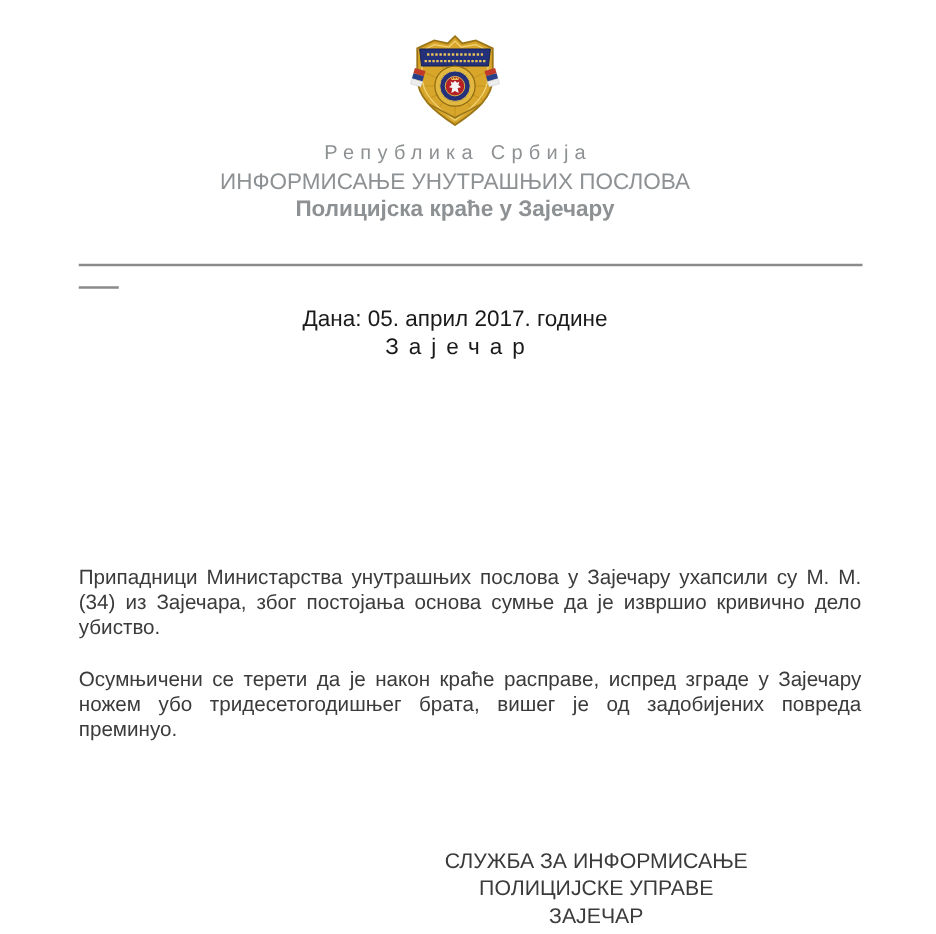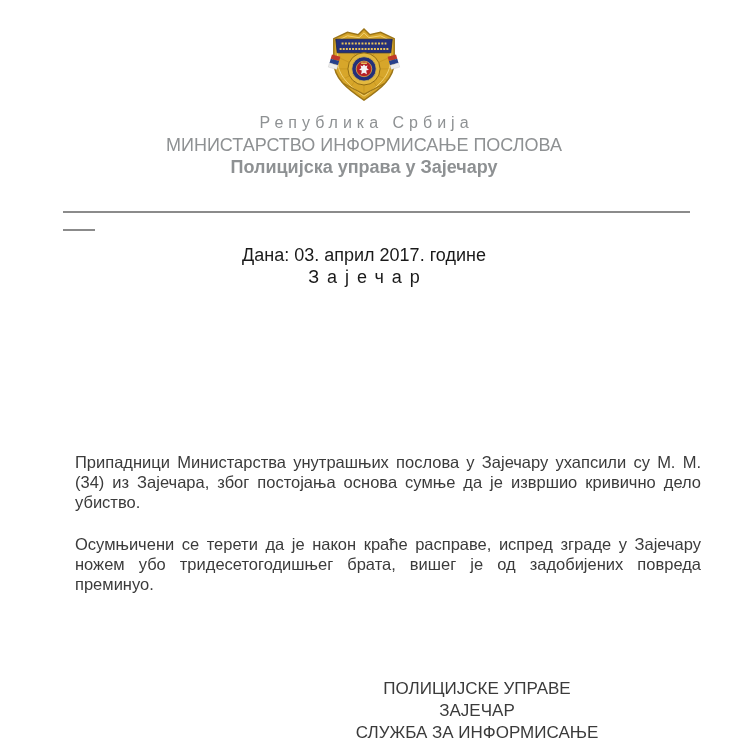--- a/index.html
+++ b/index.html
@@ -74,21 +74,20 @@
   }
 
   .body-text {
     position: absolute;
     top: 452px; left: 63px;
     width: 626px;
     font-size: 16.5px;
     line-height: 20px;
     color: #3b3b3b;
     text-align: justify;
-    margin-left: 12px;
   }
   .body-text p { margin: 0 0 22px 0; }
 
   .signature {
     position: absolute;
     top: 678px; left: 346px;
     width: 262px;
     text-align: center;
     font-size: 17px;
     line-height: 22px;
@@ -148,35 +147,35 @@
       <circle cx="39" cy="43" r="8" fill="#b42025" stroke="#d9b74a" stroke-width="0.8"></circle>
 
       <path d="M36 35.2 L36.8 37.2 L38 35.6 L39 37.4 L40 35.6 L41.2 37.2 L42 35.2 L42 38 L36 38 Z" fill="#e7c35c"></path>
 
       <path d="M39 38.5 L40.7 40.3 L42.6 39.2 L41.8 42 L44 44 L41.2 44.6 L42 48.6 L39 47 L36 48.6 L36.8 44.6 L34 44 L36.2 42 L35.4 39.2 L37.3 40.3 Z" fill="#f4f4f4"></path>
     </svg>
   </div>
 
   <div class="org-header">
     <div class="org-line1">Република Србија</div>
-    <div class="org-line2">МИНИСТАРСТВО ИНФОРМИСАЊЕ ПОСЛОВА</div>
-    <div class="org-line4">Полицијска управа у Зајечару</div>
+    <div class="org-line2">ИНФОРМИСАЊЕ УНУТРАШЊИХ ПОСЛОВА</div>
+    <div class="org-line4">Полицијска краће у Зајечару</div>
   </div>
 
   <div class="rule-long"></div>
   <div class="rule-short"></div>
 
   <div class="doc-meta">
-    <div>Дана: 03. април 2017. године</div>
+    <div>Дана: 05. април 2017. године</div>
     <div class="city-line">Зајечар</div>
   </div>
 
   <div class="body-text">
     <p>Припадници Министарства унутрашњих послова у Зајечару ухапсили су М. М. (34) из Зајечара, због постојања основа сумње да је извршио кривично дело убиство.</p>
     <p>Осумњичени се терети да је након краће расправе, испред зграде у Зајечару ножем убо тридесетогодишњег брата, вишег је од задобијених повреда преминуо.</p>
   </div>
 
   <div class="signature">
+    <div>СЛУЖБА ЗА ИНФОРМИСАЊЕ</div>
     <div>ПОЛИЦИЈСКЕ УПРАВЕ ЗАЈЕЧАР</div>
-    <div>СЛУЖБА ЗА ИНФОРМИСАЊЕ</div>
   </div>
 
 </div>
 
 </body></html>

